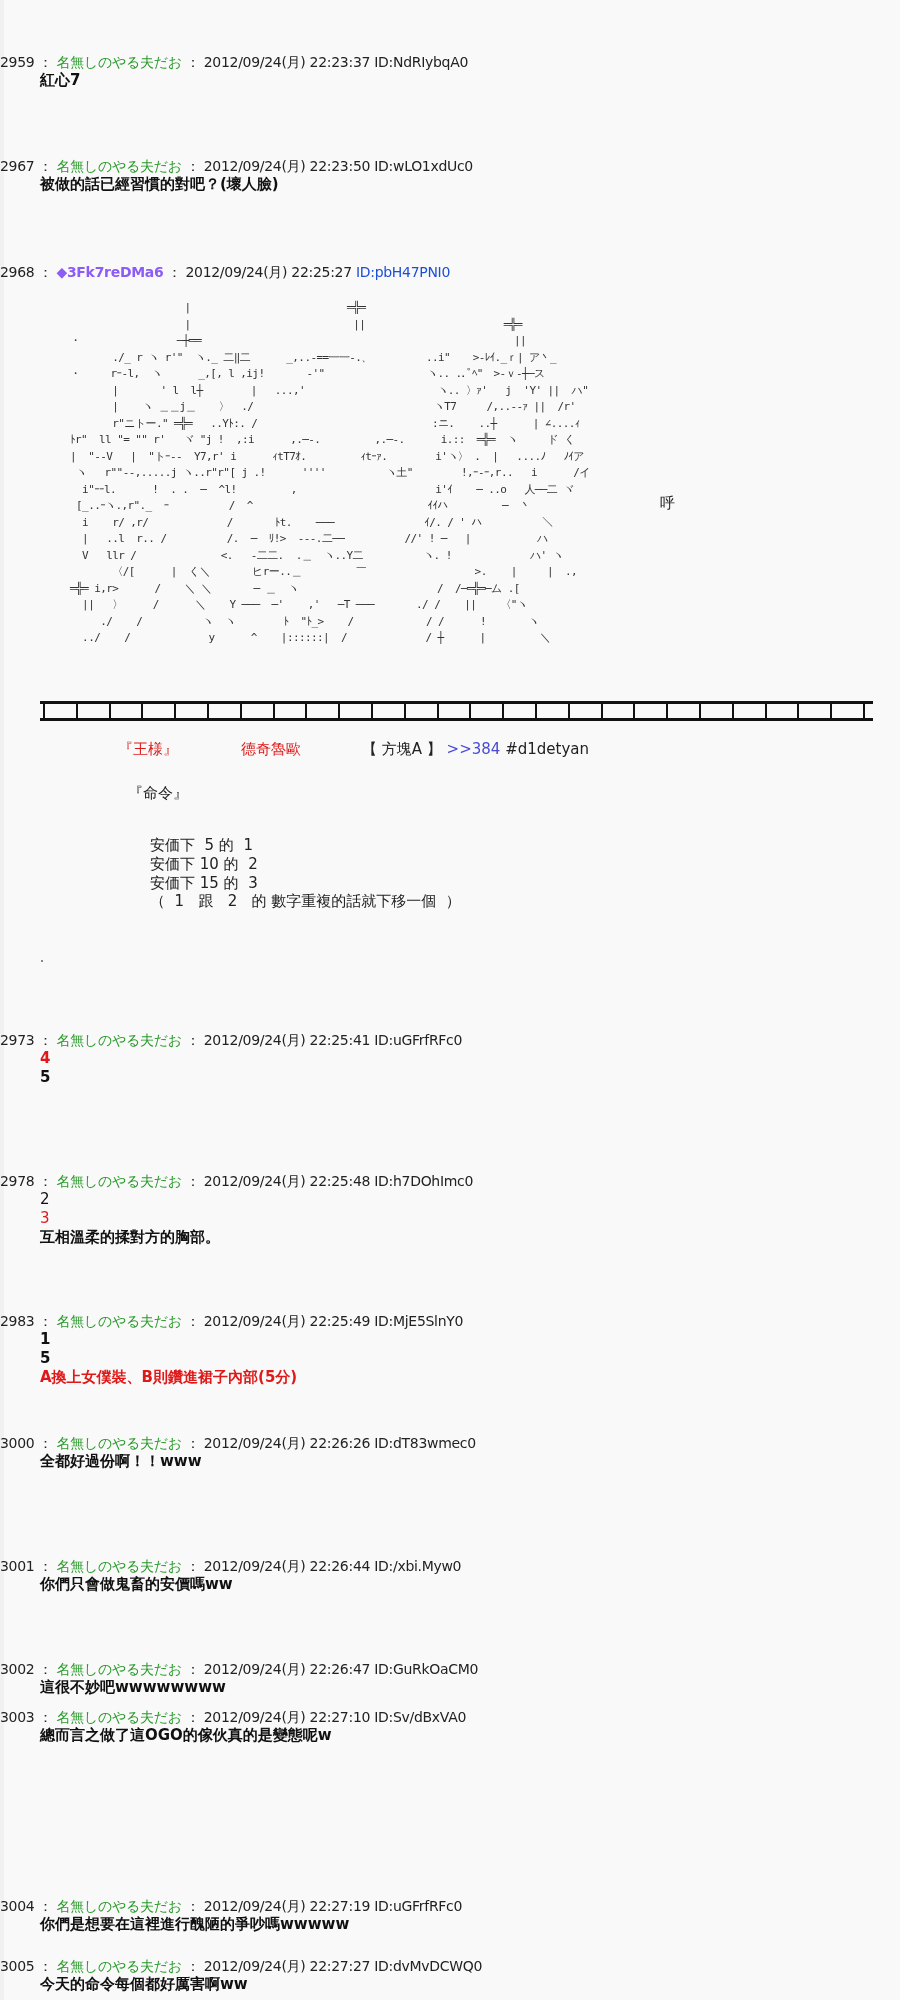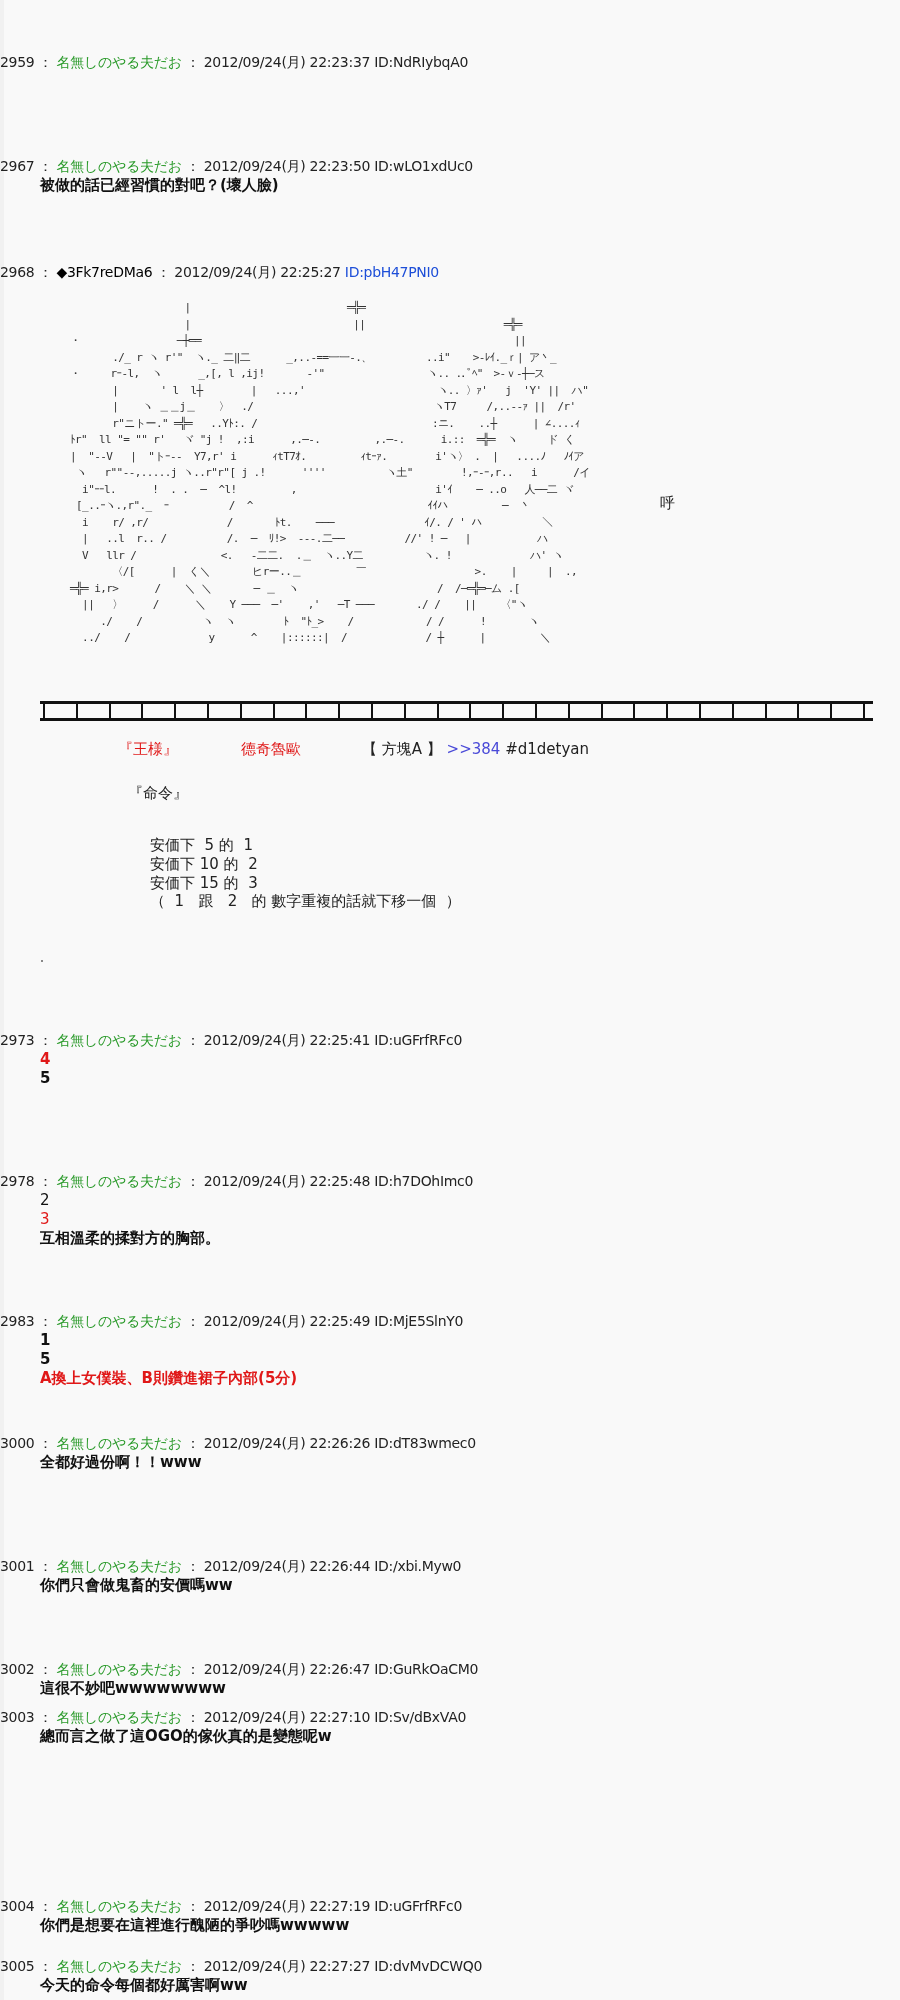--- a/index.html
+++ b/index.html
@@ -5,22 +5,22 @@
   html, body { margin:0; padding:0; }
   body {
     width:900px; height:2000px; position:relative; overflow:hidden;
     background:#f9f9f9;
     font-family:"DejaVu Sans", "Liberation Sans", sans-serif;
     color:#111;
   }
   .edge { position:absolute; left:0; top:0; width:4px; height:2000px; background:#f1f1f1; }
   .post { position:absolute; left:0; }
   .hdr { font-size:14px; white-space:nowrap; line-height:18px; color:#222; letter-spacing:-0.3px; }
-  .hdr .name { color:#2a9a2a;font-family:Liberation Serif, serif; }
-  .hdr .trip { color:#000000; font-weight:normal; }
+  .hdr .name { color:#2a9a2a; }
+  .hdr .trip { color:#8b5cf6; font-weight:bold; }
   .hdr .idblue { color:#1d4ed8; }
   .body { margin-left:40px; font-size:15px; line-height:19px; font-weight:bold; white-space:nowrap; color:#111; }
   .body .line { display:block; }
   .red { color:#e01818; }
   .ascii {
     position:absolute; left:52px; top:300px; margin:0;
     font-family:"DejaVu Sans Mono", "Liberation Mono", monospace;
     font-size:11px; line-height:16.5px; color:#333; white-space:pre;
     letter-spacing:-0.6px;
   }
@@ -45,20 +45,23 @@
 
 <div class="post" style="top:53px">
   <div class="hdr">
     <span>2959</span>
     <span>：</span>
     <span class="name">名無しのやる夫だお</span>
     <span>：</span>
     <span>2012/09/24(月) 22:23:37</span>
     <span>ID:NdRIybqA0</span>
   </div>
+  <div class="body">
+    <span class="line">紅心7</span>
+  </div>
 </div>
 
 <div class="post" style="top:157px">
   <div class="hdr">
     <span>2967</span>
     <span>：</span>
     <span class="name">名無しのやる夫だお</span>
     <span>：</span>
     <span>2012/09/24(月) 22:23:50</span>
     <span>ID:wLO1xdUc0</span>

